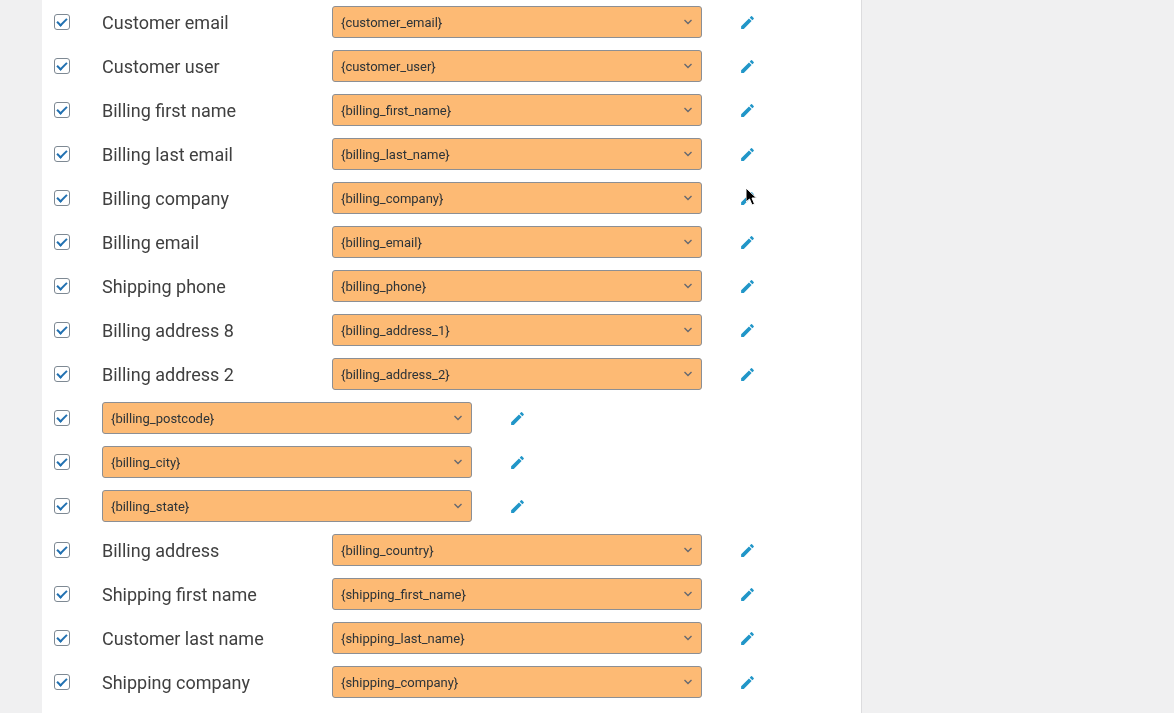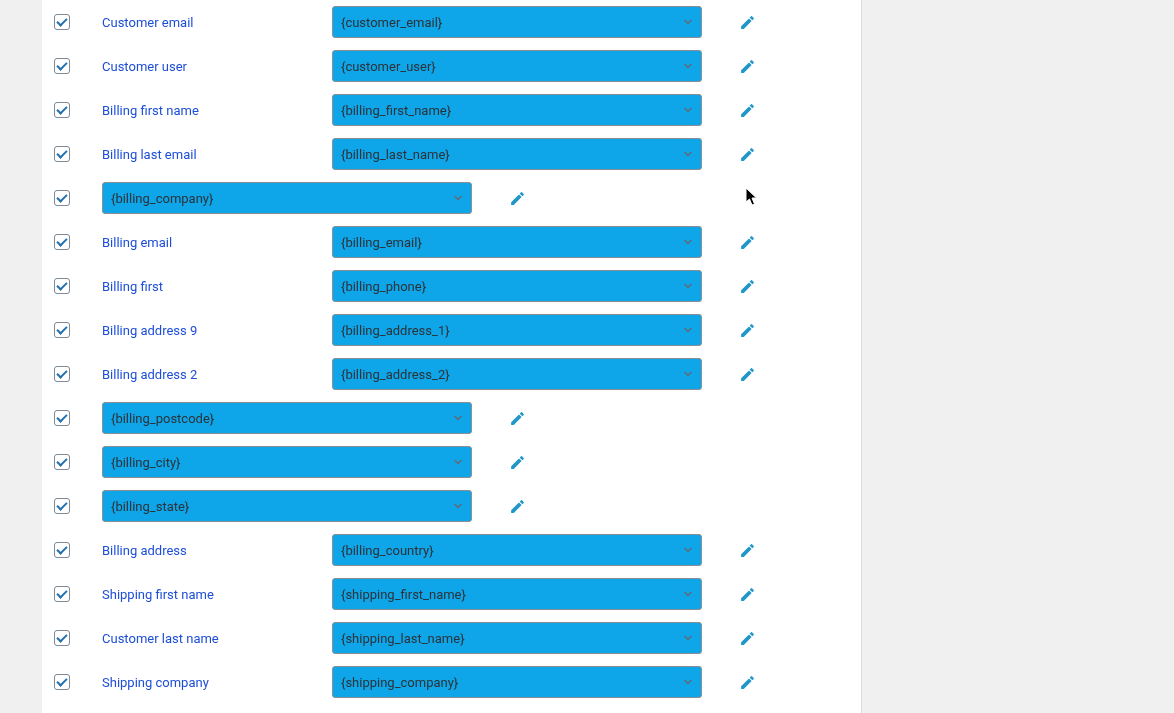--- a/index.html
+++ b/index.html
@@ -50,29 +50,29 @@
       left: 4px;
       top: 1px;
       width: 4px;
       height: 8px;
       border: solid #2271b1;
       border-width: 0 2px 2px 0;
       transform: rotate(45deg);
     }
     .label {
       width: 230px;
-      font-size: 13px;
-      color: #1d4ed8;
+      font-size: 18px;
+      color: #404040;
       padding-left: 0;
     }
     .dropdown {
       position: relative;
       width: 370px;
       height: 32px;
-      background: #0ea5e9;
+      background: #fdba74;
       border: 1px solid #8c8f94;
       border-radius: 3px;
       cursor: pointer;
       display: flex;
       align-items: center;
       padding: 0 28px 0 8px;
     }
     .dropdown-value {
       color: #2c3338;
       font-size: 13px;
@@ -194,20 +194,21 @@
           <svg width="17" height="17" viewBox="0 0 24 24">
             <path d="M3 17.25V21h3.75L17.81 9.94l-3.75-3.75L3 17.25zM20.71 7.04a1 1 0 0 0 0-1.41l-2.34-2.34a1 1 0 0 0-1.41 0l-1.83 1.83 3.75 3.75 1.83-1.83z" fill="#2196c8"></path>
           </svg>
         </span>
       </div>
     </div>
     <div class="field-row">
       <div class="checkbox-wrap">
         <input type="checkbox" checked="" style="">
       </div>
+      <div class="label">Billing company</div>
       <div class="dropdown">
         <span class="dropdown-value">{billing_company}</span>
         <span class="dropdown-arrow">
           <svg width="14" height="14" viewBox="0 0 20 20">
             <path d="M5 7 L10 12 L15 7" fill="none" stroke="#666970" stroke-width="2"></path>
           </svg>
         </span>
       </div>
       <div class="edit-btn">
         <span>
@@ -235,42 +236,42 @@
           <svg width="17" height="17" viewBox="0 0 24 24">
             <path d="M3 17.25V21h3.75L17.81 9.94l-3.75-3.75L3 17.25zM20.71 7.04a1 1 0 0 0 0-1.41l-2.34-2.34a1 1 0 0 0-1.41 0l-1.83 1.83 3.75 3.75 1.83-1.83z" fill="#2196c8"></path>
           </svg>
         </span>
       </div>
     </div>
     <div class="field-row">
       <div class="checkbox-wrap">
         <input type="checkbox" checked="" style="">
       </div>
-      <div class="label">Billing first</div>
+      <div class="label">Shipping phone</div>
       <div class="dropdown">
         <span class="dropdown-value">{billing_phone}</span>
         <span class="dropdown-arrow">
           <svg width="14" height="14" viewBox="0 0 20 20">
             <path d="M5 7 L10 12 L15 7" fill="none" stroke="#666970" stroke-width="2"></path>
           </svg>
         </span>
       </div>
       <div class="edit-btn">
         <span>
           <svg width="17" height="17" viewBox="0 0 24 24">
             <path d="M3 17.25V21h3.75L17.81 9.94l-3.75-3.75L3 17.25zM20.71 7.04a1 1 0 0 0 0-1.41l-2.34-2.34a1 1 0 0 0-1.41 0l-1.83 1.83 3.75 3.75 1.83-1.83z" fill="#2196c8"></path>
           </svg>
         </span>
       </div>
     </div>
     <div class="field-row">
       <div class="checkbox-wrap">
         <input type="checkbox" checked="" style="">
       </div>
-      <div class="label">Billing address 9</div>
+      <div class="label">Billing address 8</div>
       <div class="dropdown">
         <span class="dropdown-value">{billing_address_1}</span>
         <span class="dropdown-arrow">
           <svg width="14" height="14" viewBox="0 0 20 20">
             <path d="M5 7 L10 12 L15 7" fill="none" stroke="#666970" stroke-width="2"></path>
           </svg>
         </span>
       </div>
       <div class="edit-btn">
         <span>

